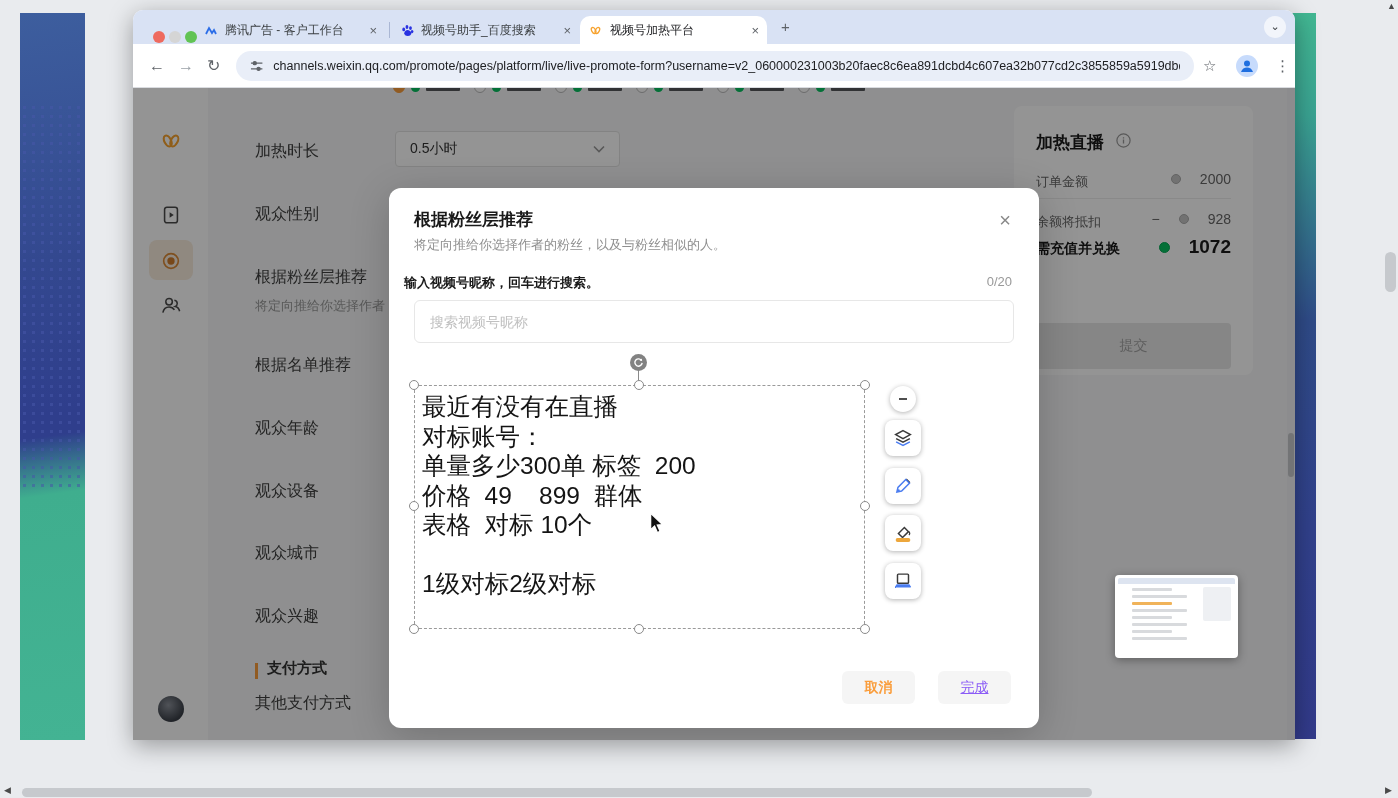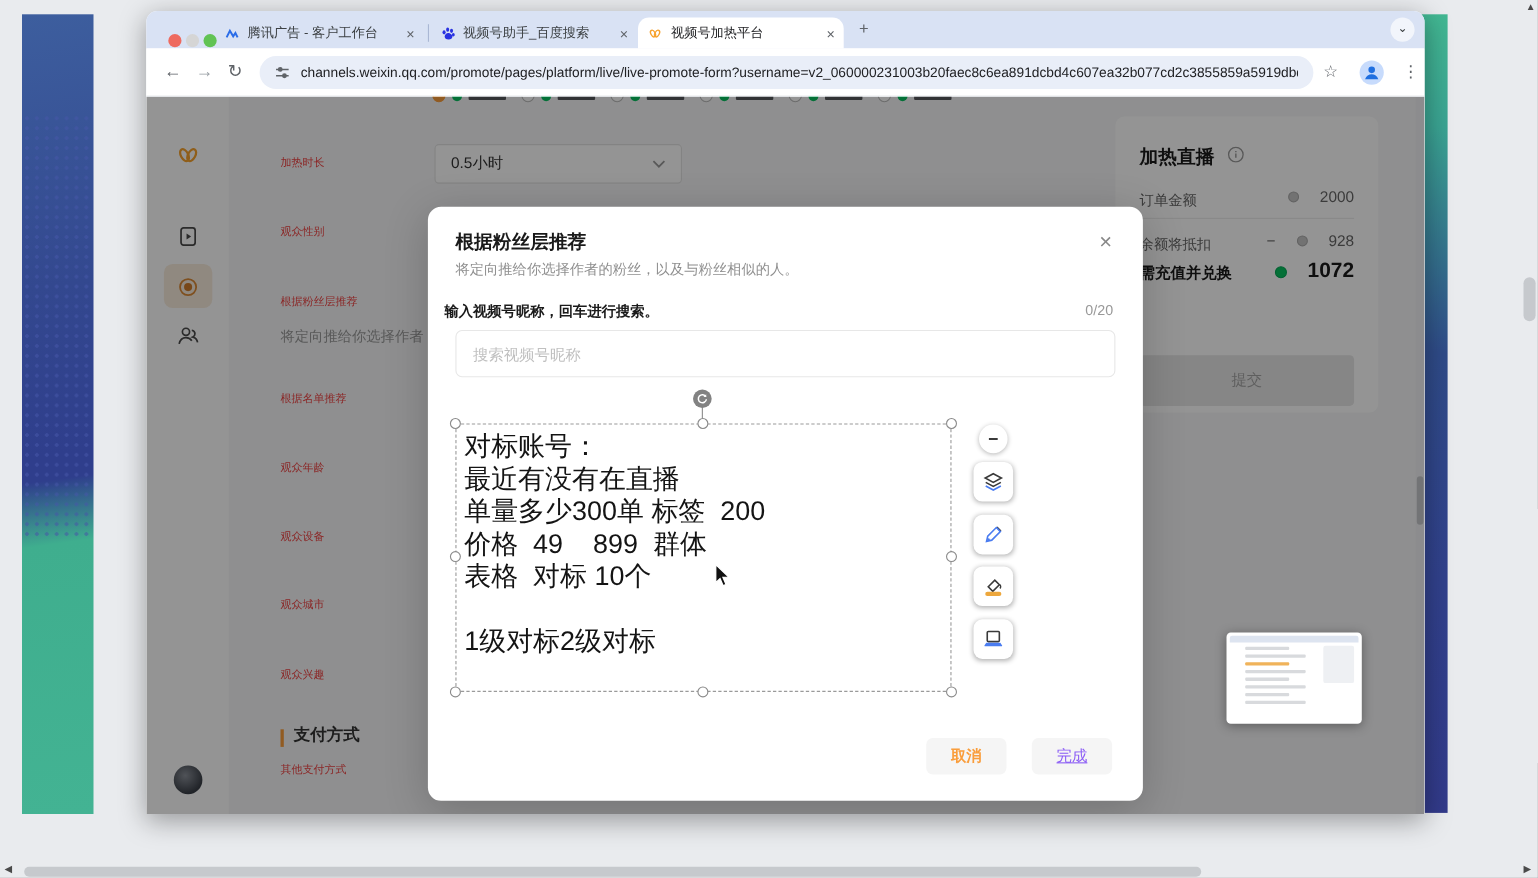--- a/index.html
+++ b/index.html
@@ -33,21 +33,21 @@
   .navbtn { position:absolute; top:11px; font-size:16px; color:#5f6368; line-height:22px; }
   .omnibox { position:absolute; left:103px; top:7px; width:958px; height:30px; background:#e9eef8;
     border-radius:15px; display:flex; align-items:center; padding:0 14px; gap:10px; }
   .omnibox .url { font-size:12.5px; color:#202124; white-space:nowrap; overflow:hidden; }
 
   
   .page { position:absolute; left:0; top:78px; width:1162px; height:652px; background:#f6f7f8; overflow:hidden; }
   .side { position:absolute; left:0; top:0; width:75px; height:100%; background:#fff; z-index:1; }
   .side-ic { position:absolute; left:50%; transform:translateX(-50%); }
   .live-bg { position:absolute; left:16px; top:152px; width:44px; height:40px; background:#f8ecdd; border-radius:8px; }
-  .flabel { position:absolute; font-size:10px; color:#ef4444; z-index:1; white-space:nowrap; }
+  .flabel { position:absolute; font-size:16px; color:#404040; z-index:1; white-space:nowrap; }
   .fhint  { position:absolute; font-size:13px; color:#999; z-index:1; white-space:nowrap; overflow:hidden; }
   .selectbox { position:absolute; left:262px; top:43px; width:225px; height:36px; background:#fff;
     border:1px solid #e2e2e2; border-radius:4px; z-index:1; display:flex; align-items:center;
     padding:0 14px; font-size:14px; color:#333; }
   .paybar { position:absolute; left:122px; top:575px; width:3px; height:16px; background:#fa9d3b; z-index:1; }
   .price-row { position:absolute; left:260px; top:-9px; height:16px; display:flex; align-items:center; gap:14px; z-index:1; }
 
   .card { position:absolute; left:881px; top:18px; width:239px; height:269px; background:#fff; border-radius:8px; z-index:1; }
   .card .title { position:absolute; left:22px; top:25px; font-size:17px; font-weight:bold; color:#1a1a1a; }
   .crow-label { position:absolute; left:22px; font-size:13px; color:#666; }
@@ -305,22 +305,22 @@
       <div class="handle" style="left: 634px; top: 380px;"></div>
       <div class="handle" style="left: 860px; top: 380px;"></div>
       <div class="handle" style="left: 409px; top: 501px;"></div>
       <div class="handle" style="left: 860px; top: 501px;"></div>
       <div class="handle" style="left: 409px; top: 624px;"></div>
       <div class="handle" style="left: 634px; top: 624px;"></div>
       <div class="handle" style="left: 860px; top: 624px;"></div>
     </div>
 
   <div class="anno-text">
+    <div>最近有没有在直播</div>
     <div>对标账号：</div>
-    <div>最近有没有在直播</div>
     <div>单量多少300单 标签  200</div>
     <div>价格  49    899  群体</div>
     <div>表格  对标 10个</div>
     <div></div>
     <div>1级对标2级对标</div>
   </div>
 
   <svg class="abs" style="left:648px;top:512px" width="20" height="22" viewBox="0 0 14 18">
     <path d="M1 1l0 13.5 3.2-3 2.3 5.3 2.2-1-2.3-5.2 4.3-.3z" fill="#111" stroke="#fff" stroke-width="1"></path>
   </svg>

